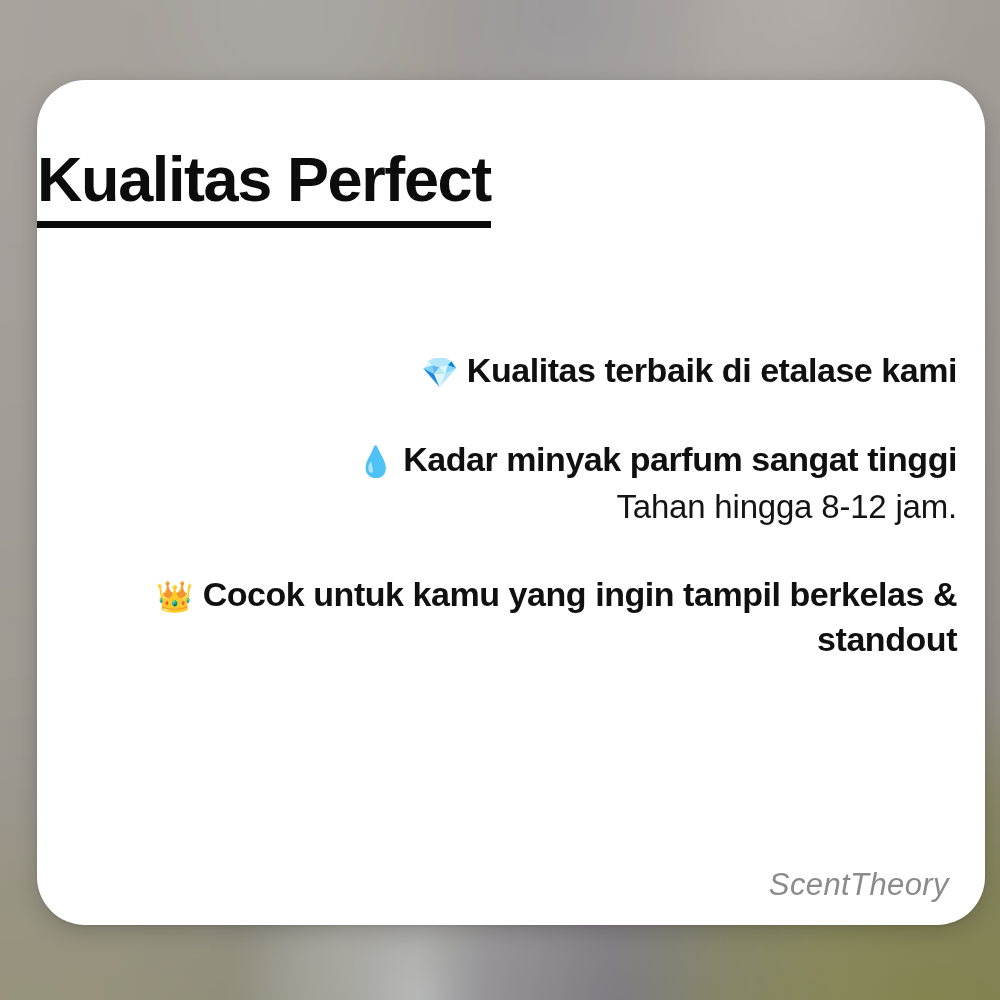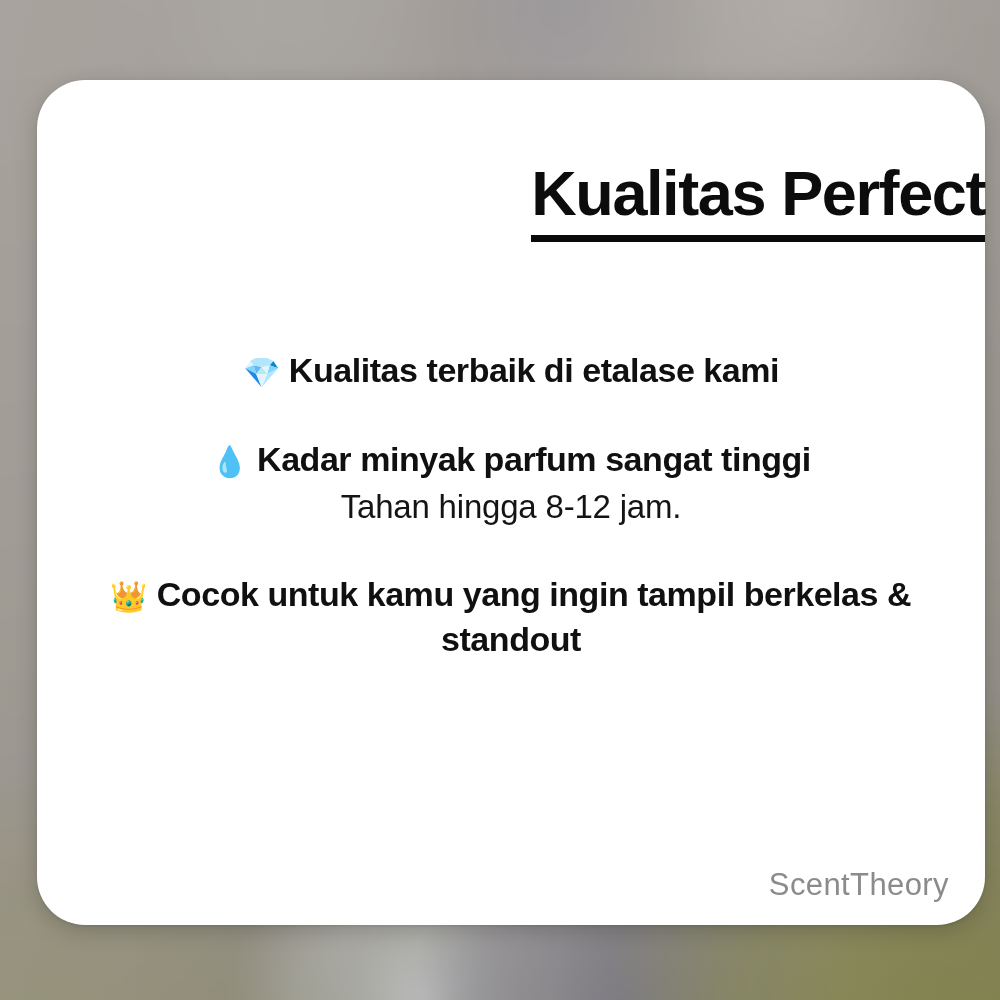--- a/index.html
+++ b/index.html
@@ -38,40 +38,40 @@
     left:37px; top:80px;
     width:948px; height:845px;
     background:#ffffff;
     border-radius:48px;
     box-shadow:0 6px 22px rgba(0,0,0,0.18), 0 1px 3px rgba(0,0,0,0.10);
   }
 
   
   #title-wrap {
     position:absolute;
-    left:0; right:0; top:82px;
-    text-align:right;
+    left:0; right:0; top:68px;
+    text-align:left;
   }
   #title {
     display:inline-block;
     font-size:63px;
     font-weight:bold;
     color:#0c0c0c;
     letter-spacing:-1.4px;
     line-height:1;
     padding-bottom:10px;
     border-bottom:7px solid #0a0a0a;
   }
 
   
   #blocks {
     position:absolute;
     left:28px; right:28px; top:268px;
   }
-  .block { text-align:center; margin-bottom:44px; }
+  .block { text-align:right; margin-bottom:44px; }
   .block:last-child { margin-bottom:0; }
 
   .head {
     font-size:34px;
     font-weight:bold;
     color:#101010;
     line-height:1.32;
     letter-spacing:-0.45px;
   }
   .sub {
@@ -87,20 +87,21 @@
     font-size:30px;
     line-height:1;
     vertical-align:-1px;
   }
 
   
   #watermark {
     position:absolute;
     right:36px; bottom:22px;
     font-size:31px;
+    font-style:italic;
     color:#8b8b8b;
     font-family:"Liberation Sans", sans-serif;
     letter-spacing:0.4px;
   }
 </style>
 </head>
 <body>
 
 <div id="backdrop"></div>
 <div id="backdrop-sheen"></div>

